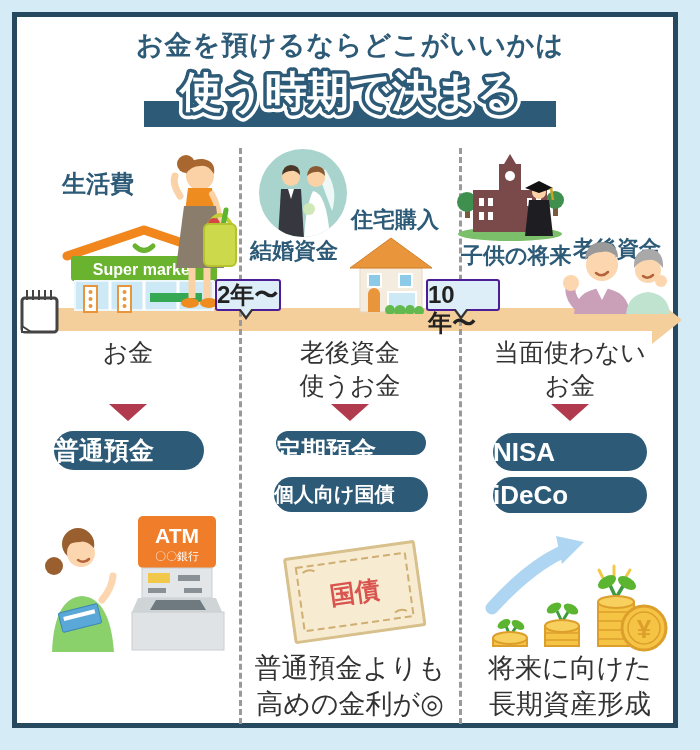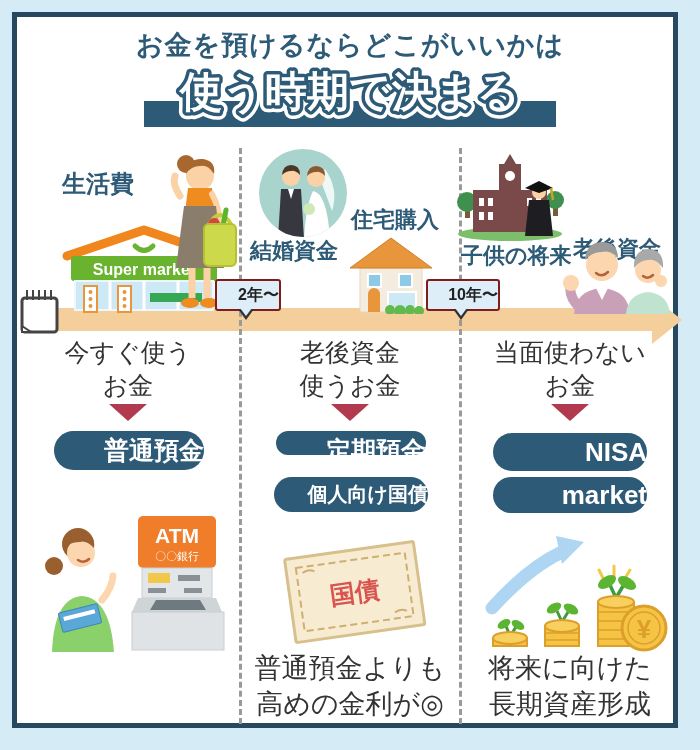--- a/index.html
+++ b/index.html
@@ -22,22 +22,22 @@
   .dash-sep{
     width:0;height:576px;top:148px;border-left:3px dashed #9a9a9a;z-index:2;
   }
   .tl-arrow-body{left:54px;top:308px;width:600px;height:23px;background:#f5cf9b;z-index:1;}
   .tl-arrow-head{
     left:652px;top:296px;width:0;height:0;z-index:1;
     border-top:24px solid transparent;border-bottom:24px solid transparent;
     border-left:30px solid #f5cf9b;
   }
   .bubble{
-    background:#ddeef8;border:2px solid #7f1d1d;border-radius:3px;z-index:4;
-    font-size:16px;font-weight:bold;color:#222;text-align:right;line-height:28px;
+    background:#ddeef8;border:2px solid #4c1d95;border-radius:3px;z-index:4;
+    font-size:24px;font-weight:bold;color:#222;text-align:left;line-height:28px;
   }
   .bubble-pointer{
     width:0;height:0;z-index:4;
     border-left:8px solid transparent;border-right:8px solid transparent;
     border-top:11px solid #333;
   }
   .bubble-pointer-fill{
     width:0;height:0;z-index:5;
     border-left:6px solid transparent;border-right:6px solid transparent;
     border-top:8px solid #ddeef8;
@@ -49,21 +49,21 @@
     top:336px;text-align:center;font-size:25px;font-weight:500;
     line-height:33px;color:#333;z-index:3;
   }
   .tri-down{
     top:404px;width:0;height:0;z-index:3;
     border-left:19px solid transparent;border-right:19px solid transparent;
     border-top:17px solid #b23a4e;
   }
   .pill{
     background:#2d5a77;border-radius:20px;color:#fff;font-weight:bold;
-    text-align:right;z-index:3;
+    text-align:left;z-index:3;
   }
   .caption{
     top:650px;text-align:center;font-size:27px;font-weight:500;
     line-height:36px;color:#333;z-index:3;
   }
   .art{z-index:3;}
   .bond-wrap{transform:rotate(-8deg);}
   svg text{font-family:"Liberation Sans","DejaVu Sans",sans-serif;}
 </style>
 </head>
@@ -143,21 +143,20 @@
   <circle cx="56" cy="74" r="6" fill="#d64541"></circle>
   <path d="M68,60 L65,76" stroke="#5cb531" stroke-width="5" stroke-linecap="round"></path>
   <rect x="46" y="74" width="32" height="42" rx="5" fill="#cbd94a" stroke="#b5c22e" stroke-width="2"></rect>
   <line x1="34" y1="118" x2="34" y2="148" stroke="#fad2a5" stroke-width="7"></line>
   <line x1="49" y1="118" x2="49" y2="148" stroke="#fad2a5" stroke-width="7"></line>
   <ellipse cx="32" cy="153" rx="9" ry="5" fill="#ef8c1f"></ellipse>
   <ellipse cx="51" cy="153" rx="9" ry="5" fill="#ef8c1f"></ellipse>
 </svg>
 
 <div class="abs timing" style="left:25px;width:206px;">
-  <div>今すぐ使う</div>
   <div>お金</div>
 </div>
 <div class="abs tri-down" style="left:109px;"></div>
 
 <div class="abs pill" style="left:54px;top:431px;width:150px;height:39px;line-height:39px;font-size:25px;">普通預金</div>
 
 <svg class="abs art" style="left:38px;top:512px;" width="190" height="140" viewBox="0 0 190 140">
   <rect x="100" y="4" width="78" height="52" rx="5" fill="#ef7d2a"></rect>
   <text x="139" y="31" text-anchor="middle" font-size="21" font-weight="bold" fill="#ffffff">ATM</text>
   <text x="139" y="48" text-anchor="middle" font-size="11" fill="#ffffff">〇〇銀行</text>
@@ -289,21 +288,21 @@
   <path d="M89,48 Q94,52 99,47" stroke="#b5633c" stroke-width="2.5" fill="none" stroke-linecap="round"></path>
 </svg>
 
 <div class="abs timing" style="left:467px;width:206px;">
   <div>当面使わない</div>
   <div>お金</div>
 </div>
 <div class="abs tri-down" style="left:551px;"></div>
 
 <div class="abs pill" style="left:493px;top:433px;width:154px;height:38px;line-height:38px;font-size:26px;">NISA</div>
-<div class="abs pill" style="left:493px;top:477px;width:154px;height:36px;line-height:36px;font-size:26px;">market</div>
+<div class="abs pill" style="left:493px;top:477px;width:154px;height:36px;line-height:36px;font-size:26px;">iDeCo</div>
 
 <svg class="abs art" style="left:478px;top:528px;" width="190" height="128" viewBox="0 0 190 128">
   <path d="M14,80 Q50,40 84,24" stroke="#aed6f2" stroke-width="13" fill="none" stroke-linecap="round"></path>
   <polygon points="78,8 106,14 84,36" fill="#aed6f2"></polygon>
   <g stroke="#f2c84b" stroke-width="3" stroke-linecap="round">
     <line x1="126" y1="52" x2="121" y2="42"></line>
     <line x1="136" y1="50" x2="136" y2="38"></line>
     <line x1="146" y1="52" x2="152" y2="42"></line>
   </g>
 

